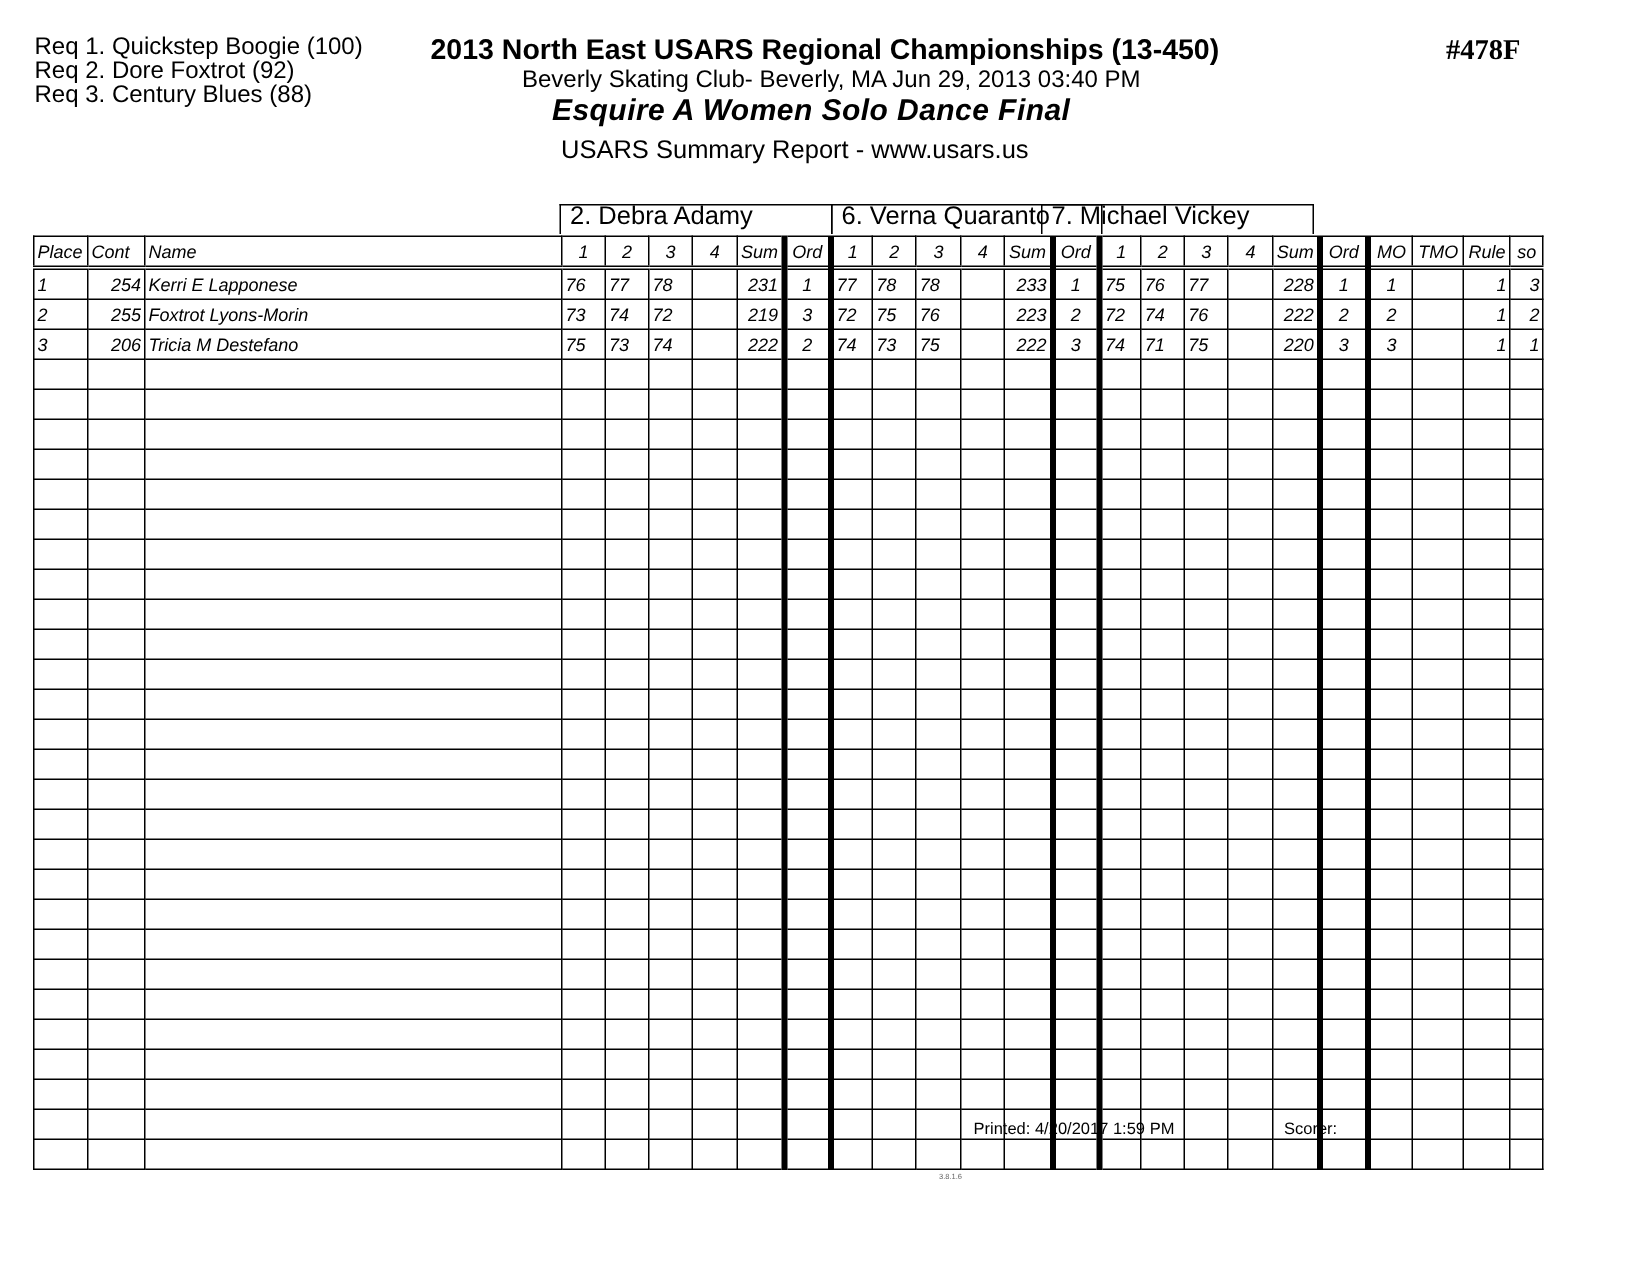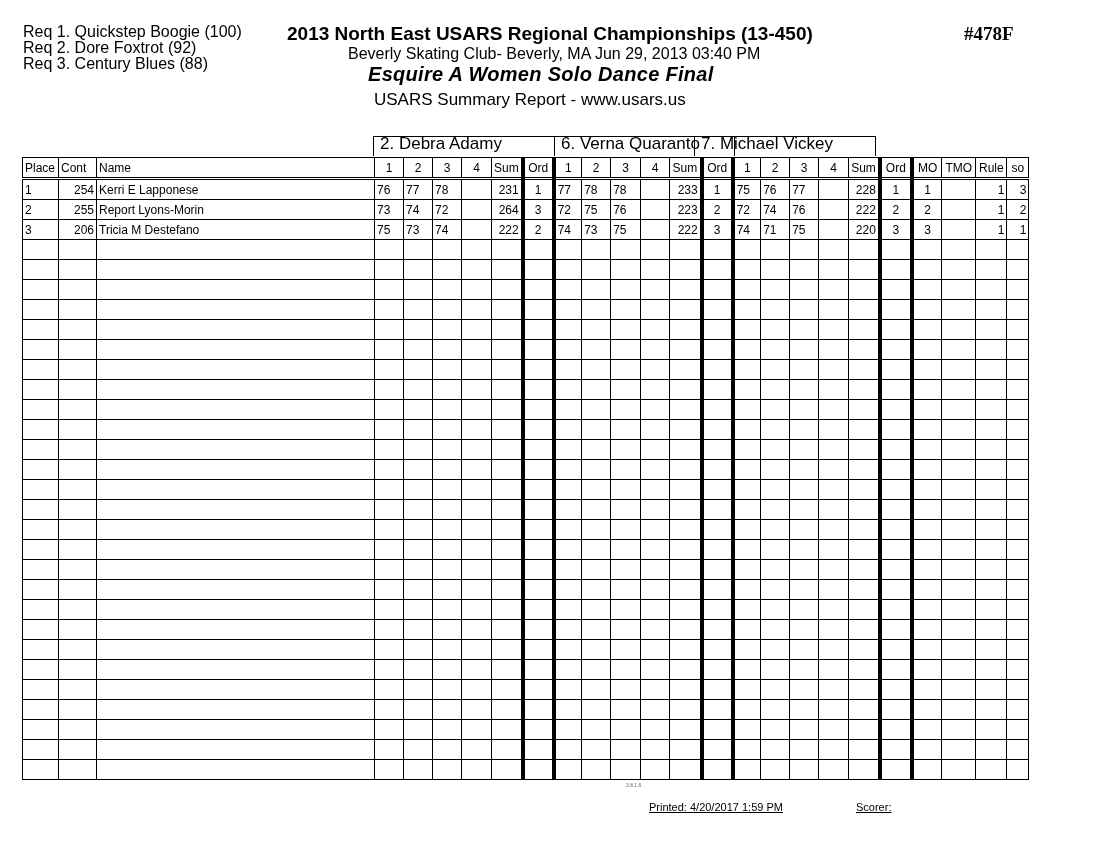--- a/index.html
+++ b/index.html
@@ -7,31 +7,31 @@
   .abs { position:absolute; white-space:nowrap; }
   .reqs { left:23px; top:24px; font-size:16px; line-height:16px; }
   .t1 { top:23px; left:287px; font-size:19px; font-weight:bold; }
   .t2 { top:45px; left:348px; font-size:16px; }
   .t3 { top:63px; left:368px; font-size:20px; font-weight:bold; letter-spacing:0.3px;font-style:italic; }
   .t4 { top:90px; left:374px; font-size:17px; }
   .evnum { top:23px; left:964px; font-size:19px; font-weight:bold;font-family:Liberation Serif, serif; }
 
   .judgebox { position:absolute; top:136px; height:20px; border:1px solid #000; border-bottom:none; font-size:17px; line-height:14px; padding-left:6px; box-sizing:border-box; }
 
-  table.grid { position:absolute; left:22px; top:157px; border-collapse:collapse; table-layout:fixed; font-size:12px; }
+  table.grid { position:absolute; left:22px; top:157px; border-collapse:collapse; table-layout:fixed; font-size:12px;font-style:italic; }
   table.grid td, table.grid th { border:1px solid #000; height:19px; padding:0 2px; overflow:hidden; white-space:nowrap; font-weight:normal; }
   table.grid th { text-align:center; height:19px; border-bottom:3px double #000; }
   table.grid th.left { text-align:left; }
   td.c { text-align:center; }
   td.r { text-align:right; padding-right:4px; }
   td.b { font-weight:bold; }
   .thickL { border-left:4px solid #000 !important; }
   .thickR { border-right:4px solid #000 !important; }
 
-  .footer { top:801px; font-size:11px;text-decoration:underline; }
+  .footer { top:747px; font-size:11px; }
   .ver { top:782px; left:626px; font-size:5px; color:#666; }
 </style>
 </head>
 <body>
 
 <div class="abs reqs">
   <div>Req  1.  Quickstep Boogie (100)</div>
   <div>Req  2.  Dore Foxtrot (92)</div>
   <div>Req  3.  Century Blues (88)</div>
 </div>
@@ -127,26 +127,26 @@
         <td class="r">228</td>
         <td class="c b thickL thickR">1</td>
         <td class="c">1</td>
         <td class="c"></td>
         <td class="r">1</td>
         <td class="r">3</td>
       </tr>
       <tr>
         <td class="b">2</td>
         <td class="b r">255</td>
-        <td class="b">Report Lyons-Morin</td>
+        <td class="b">Foxtrot Lyons-Morin</td>
         <td>73</td>
         <td>74</td>
         <td>72</td>
         <td></td>
-        <td class="r">264</td>
+        <td class="r">219</td>
         <td class="c b thickL thickR">3</td>
         <td>72</td>
         <td>75</td>
         <td>76</td>
         <td></td>
         <td class="r">223</td>
         <td class="c b thickL thickR">2</td>
         <td>72</td>
         <td>74</td>
         <td>76</td>

